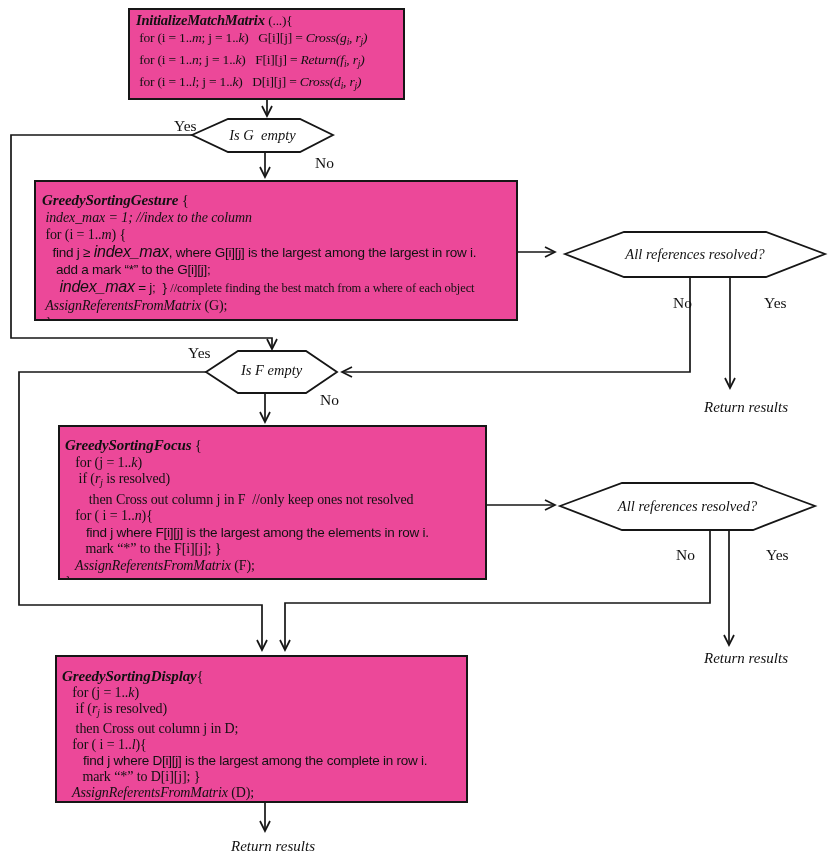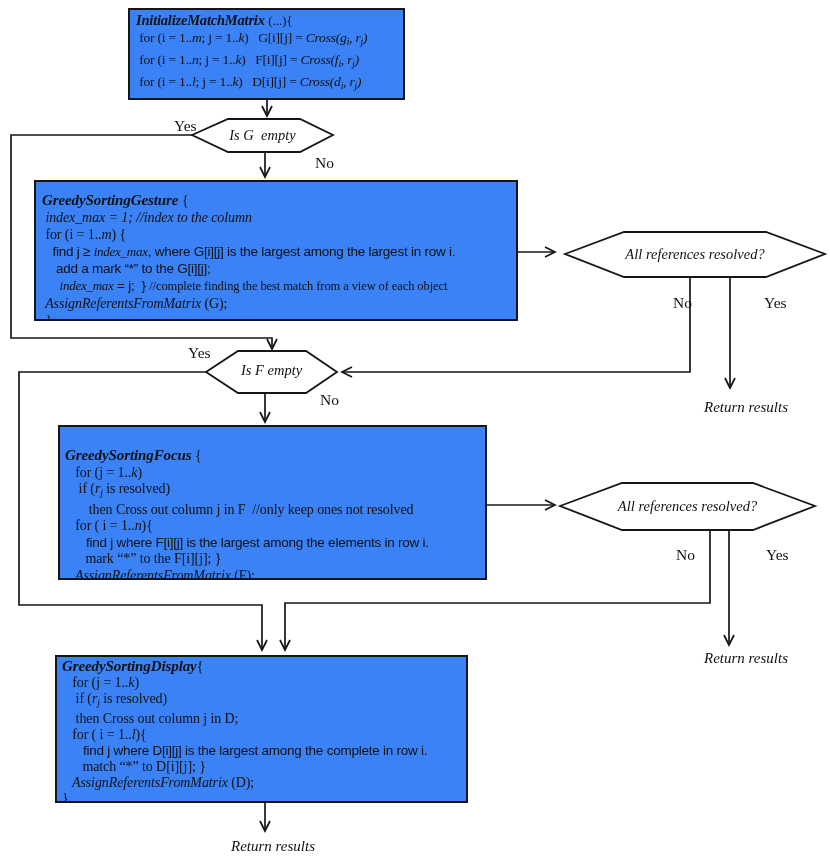--- a/index.html
+++ b/index.html
@@ -1,39 +1,39 @@
 <!DOCTYPE html>
 <html><head>
 <meta charset="utf-8">
 <style>
   html,body{margin:0;padding:0;background:#fff;}
   .stage{position:relative;width:830px;height:861px;background:#ffffff;overflow:hidden;
          font-family:"Liberation Serif",serif;color:#111;}
   .wires{position:absolute;left:0;top:0;}
 
   
-  .code-box{position:absolute;background:#3b82f6;border:2px solid #161616;box-sizing:border-box;
+  .code-box{position:absolute;background:#ec4899;border:2px solid #161616;box-sizing:border-box;
             font-size:14px;letter-spacing:-0.1px;overflow:hidden;}
   .code-line{white-space:pre;}
   .seg-r  {font-family:"Liberation Serif",serif;}
   .seg-i  {font-family:"Liberation Serif",serif;font-style:italic;}
   .seg-bi {font-family:"Liberation Serif",serif;font-style:italic;font-weight:bold;font-size:15px;}
   .seg-s  {font-family:"Liberation Sans",sans-serif;font-size:13.5px;letter-spacing:-0.25px;}
-  .seg-si {font-family:Liberation Serif, serif;font-style:italic;font-size:13px;letter-spacing:-0.25px;}
+  .seg-si {font-family:Liberation Sans, sans-serif;font-style:italic;font-size:16px;letter-spacing:-0.25px;}
   .seg-sub{font-family:"Liberation Serif",serif;font-style:italic;font-size:9.5px;vertical-align:-3px;}
   .seg-rsm{font-family:"Liberation Serif",serif;font-size:12.5px;}
 
   #box-init   {left:128px;top:8px;  width:277px;height:92px; padding:2px 6px;font-size:13.5px;letter-spacing:-0.2px;}
   #box-init .code-line{line-height:17px;}
   #box-init .seg-bi{font-size:14.5px;}
   #box-gesture{left:34px; top:180px;width:484px;height:141px;padding:10px 6px;}
   #box-gesture .code-line{line-height:17px;}
-  #box-focus  {left:58px; top:425px;width:429px;height:155px;padding:20px 5px;}
+  #box-focus  {left:58px; top:425px;width:429px;height:155px;padding:10px 5px;}
   #box-focus .code-line{line-height:16.5px;}
-  #box-display{left:55px; top:655px;width:413px;height:148px;padding:1px 5px;}
+  #box-display{left:55px; top:655px;width:413px;height:148px;padding:11px 5px;}
   #box-display .code-line{line-height:16px;}
 
   
   .hexlbl{position:absolute;display:flex;align-items:center;justify-content:center;
           font-size:14.5px;white-space:pre;font-style:italic;}
   #lbl-isg {left:192px;top:119px;width:141px;height:33px;}
   #lbl-ref1{left:565px;top:232px;width:260px;height:45px;}
   #lbl-isf {left:206px;top:351px;width:131px;height:38px;}
   #lbl-ref2{left:560px;top:483px;width:255px;height:47px;}
 
@@ -75,31 +75,31 @@
   </svg>
 
   <div class="hexlbl" id="lbl-isg">Is G  empty</div>
   <div class="hexlbl" id="lbl-ref1">All references resolved?</div>
   <div class="hexlbl" id="lbl-isf">Is F empty</div>
   <div class="hexlbl" id="lbl-ref2">All references resolved?</div>
 
   <div class="code-box" id="box-init">
       <div class="code-line"><span class="seg-bi">InitializeMatchMatrix </span><span class="seg-r">(...){</span></div>
       <div class="code-line"><span class="seg-r"> for (i = 1..</span><span class="seg-i">m</span><span class="seg-r">; j = 1..</span><span class="seg-i">k</span><span class="seg-r">)   G[i][j] = </span><span class="seg-i">Cross(g</span><span class="seg-sub">i</span><span class="seg-i">, r</span><span class="seg-sub">j</span><span class="seg-i">)</span></div>
-      <div class="code-line"><span class="seg-r"> for (i = 1..</span><span class="seg-i">n</span><span class="seg-r">; j = 1..</span><span class="seg-i">k</span><span class="seg-r">)   F[i][j] = </span><span class="seg-i">Cross(f</span><span class="seg-sub">i</span><span class="seg-i">, r</span><span class="seg-sub">j</span><span class="seg-i">)</span></div>
+      <div class="code-line"><span class="seg-r"> for (i = 1..</span><span class="seg-i">n</span><span class="seg-r">; j = 1..</span><span class="seg-i">k</span><span class="seg-r">)   F[i][j] = </span><span class="seg-i">Return(f</span><span class="seg-sub">i</span><span class="seg-i">, r</span><span class="seg-sub">j</span><span class="seg-i">)</span></div>
       <div class="code-line"><span class="seg-r"> for (i = 1..</span><span class="seg-i">l</span><span class="seg-r">; j = 1..</span><span class="seg-i">k</span><span class="seg-r">)   D[i][j] = </span><span class="seg-i">Cross(d</span><span class="seg-sub">i</span><span class="seg-i">, r</span><span class="seg-sub">j</span><span class="seg-i">)</span></div>
       <div class="code-line"><span class="seg-r"> }</span></div>
     </div>
   <div class="code-box" id="box-gesture">
       <div class="code-line"><span class="seg-bi">GreedySortingGesture </span><span class="seg-r">{</span></div>
       <div class="code-line"><span class="seg-i"> index_max = 1; //index to the column</span></div>
       <div class="code-line"><span class="seg-r"> for (i = 1..</span><span class="seg-i">m</span><span class="seg-r">) {</span></div>
       <div class="code-line"><span class="seg-s">   find j ≥ </span><span class="seg-si">index_max</span><span class="seg-s">, where G[i][j] is the largest among the largest in row i.</span></div>
       <div class="code-line"><span class="seg-s">    add a mark “*” to the G[i][j];</span></div>
-      <div class="code-line"><span class="seg-s">     </span><span class="seg-si">index_max</span><span class="seg-s"> = j;  } </span><span class="seg-rsm">//complete finding the best match from a view of each object</span></div>
+      <div class="code-line"><span class="seg-s">     </span><span class="seg-si">index_max</span><span class="seg-s"> = j;  } </span><span class="seg-rsm">//complete finding the best match from a where of each object</span></div>
       <div class="code-line"><span class="seg-i"> AssignReferentsFromMatrix </span><span class="seg-r">(G);</span></div>
       <div class="code-line"><span class="seg-r"> }</span></div>
     </div>
   <div class="code-box" id="box-focus">
       <div class="code-line"><span class="seg-bi">GreedySortingFocus</span><span class="seg-r"> {</span></div>
       <div class="code-line"><span class="seg-r">   for (j = 1..</span><span class="seg-i">k</span><span class="seg-r">)</span></div>
       <div class="code-line"><span class="seg-r">    if (</span><span class="seg-i">r</span><span class="seg-sub">j</span><span class="seg-r"> is resolved)</span></div>
       <div class="code-line"><span class="seg-r">       then Cross out column j in F  //only keep ones not resolved</span></div>
       <div class="code-line"><span class="seg-r">   for ( i = 1..</span><span class="seg-i">n</span><span class="seg-r">){</span></div>
       <div class="code-line"><span class="seg-s">      find j where F[i][j] is the largest among the elements in row i.</span></div>
@@ -107,21 +107,21 @@
       <div class="code-line"><span class="seg-i">   AssignReferentsFromMatrix </span><span class="seg-r">(F);</span></div>
       <div class="code-line"><span class="seg-r">}</span></div>
     </div>
   <div class="code-box" id="box-display">
       <div class="code-line"><span class="seg-bi">GreedySortingDisplay</span><span class="seg-r">{</span></div>
       <div class="code-line"><span class="seg-r">   for (j = 1..</span><span class="seg-i">k</span><span class="seg-r">)</span></div>
       <div class="code-line"><span class="seg-r">    if (</span><span class="seg-i">r</span><span class="seg-sub">j</span><span class="seg-r"> is resolved)</span></div>
       <div class="code-line"><span class="seg-r">    then Cross out column j in D;</span></div>
       <div class="code-line"><span class="seg-r">   for ( i = 1..</span><span class="seg-i">l</span><span class="seg-r">){</span></div>
       <div class="code-line"><span class="seg-s">      find j where D[i][j] is the largest among the complete in row i.</span></div>
-      <div class="code-line"><span class="seg-r">      match “*” to D[i][j]; }</span></div>
+      <div class="code-line"><span class="seg-r">      mark “*” to D[i][j]; }</span></div>
       <div class="code-line"><span class="seg-i">   AssignReferentsFromMatrix </span><span class="seg-r">(D);</span></div>
       <div class="code-line"><span class="seg-r">}</span></div>
     </div>
 
   <div class="lbl" style="left:146px;top:118px;">Yes</div>
   <div class="lbl" style="left:287px;top:155px;">No</div>
   <div class="lbl" style="left:645px;top:295px;">No</div>
   <div class="lbl" style="left:736px;top:295px;">Yes</div>
   <div class="lbl" style="left:160px;top:345px;">Yes</div>
   <div class="lbl" style="left:292px;top:392px;">No</div>

